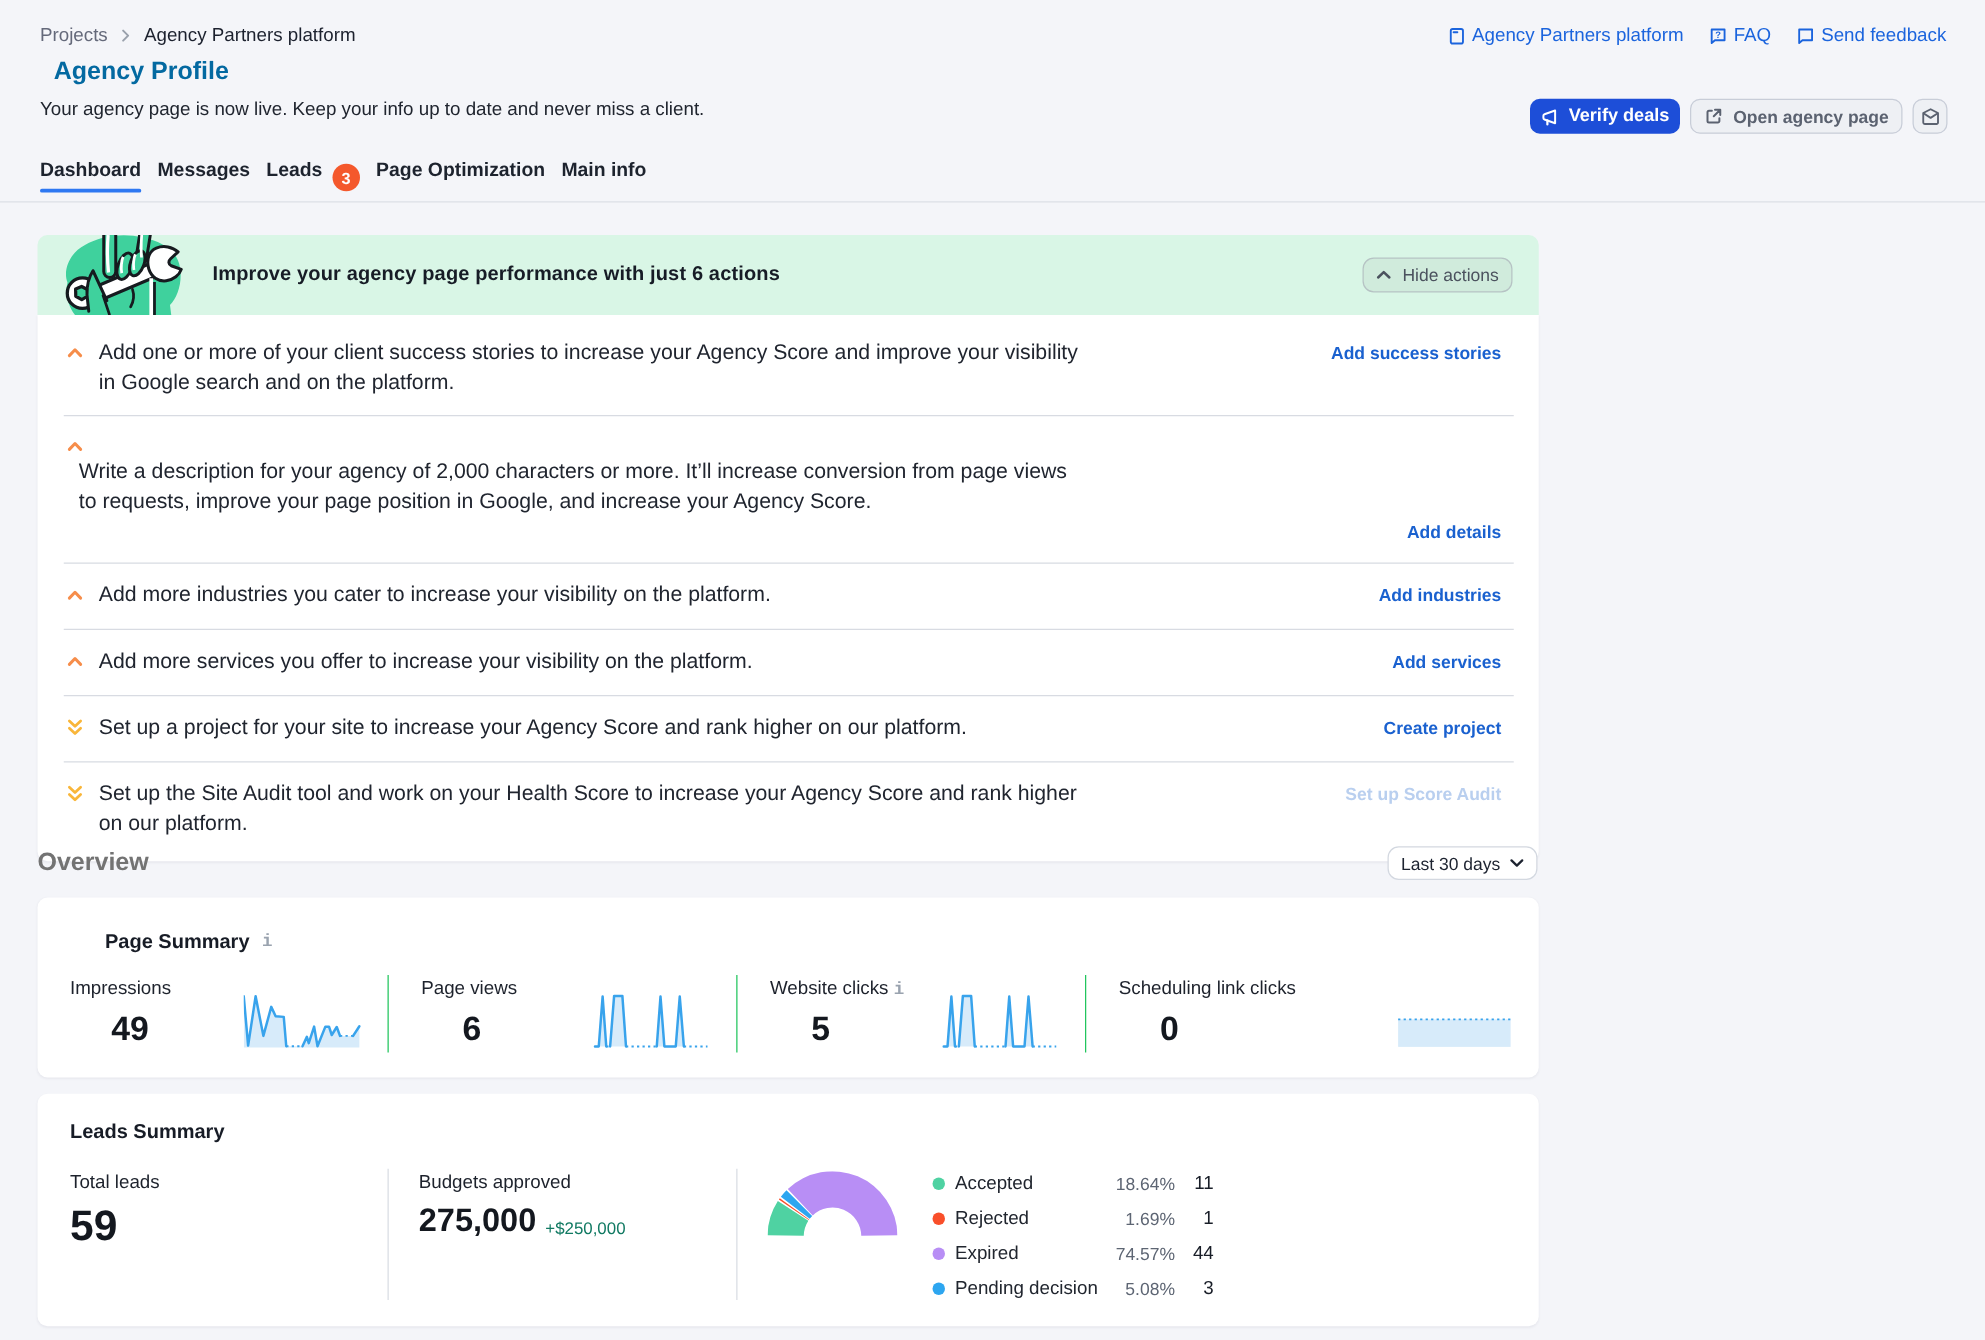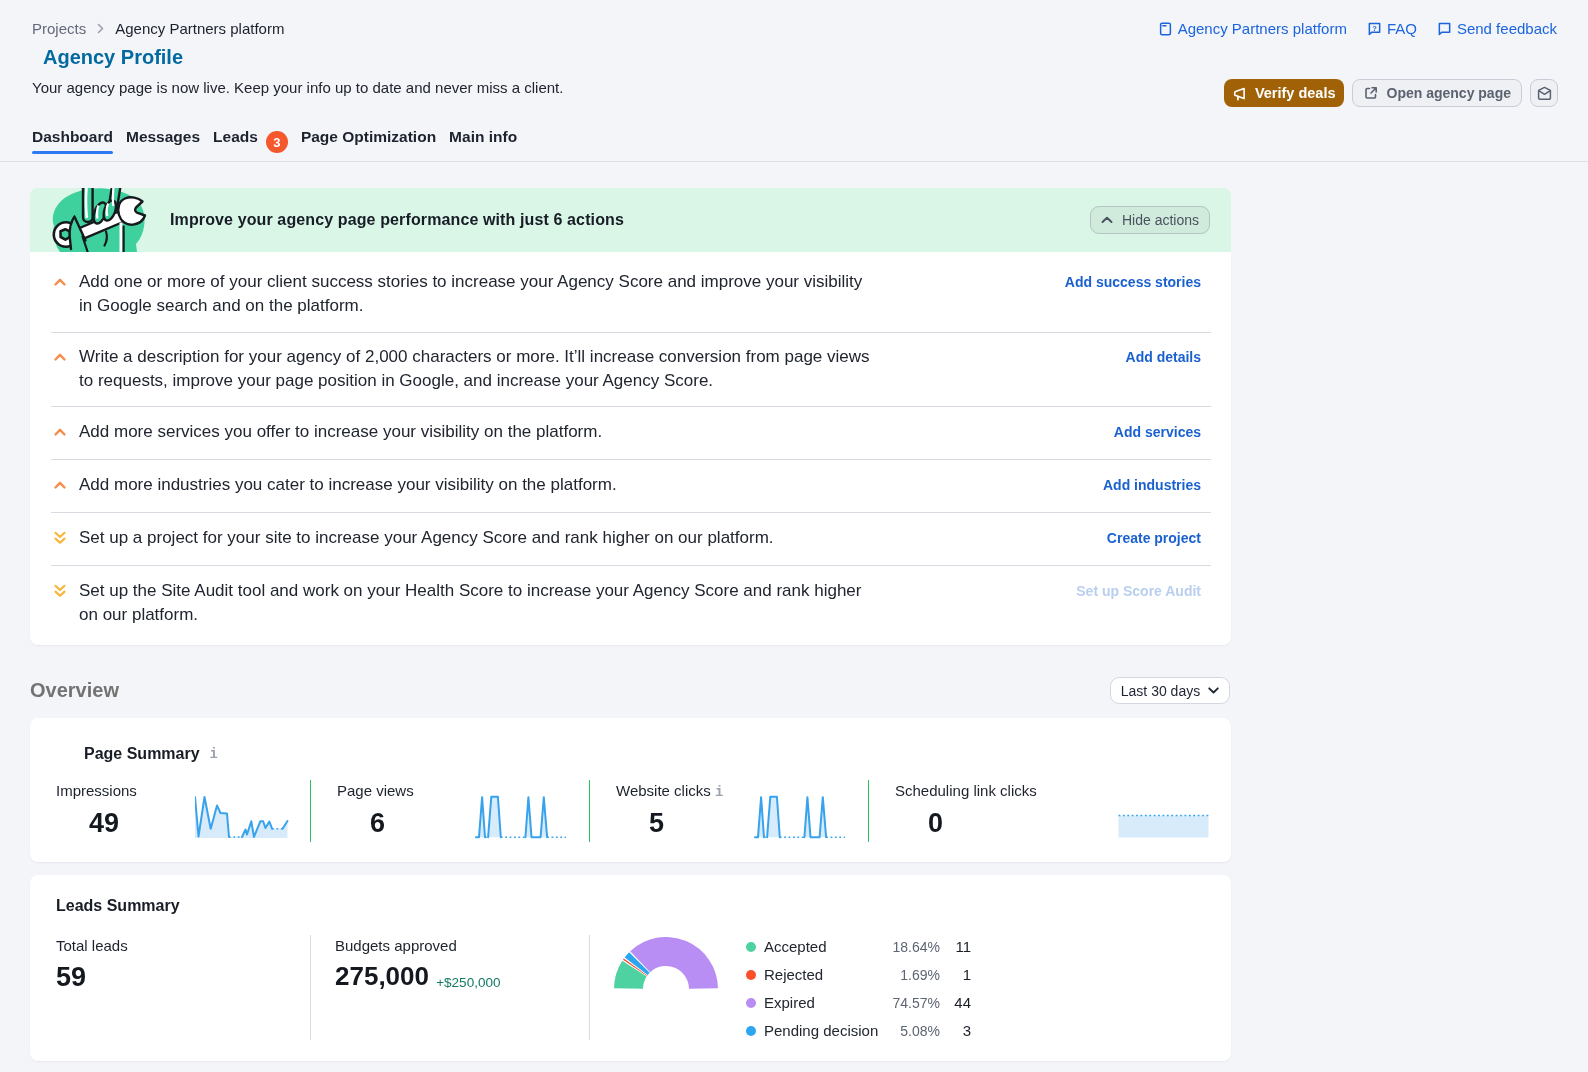--- a/index.html
+++ b/index.html
@@ -7,21 +7,21 @@
   #app { position:relative; width:1588px; height:1072px; background:#f4f5f9; overflow:hidden; }
   .crumbs { position:absolute; left:32px; top:20px; font-size:15px; color:#64697a; display:flex; align-items:center; }
   .crumbs .sep { margin:0 11px; display:flex; align-items:center; }
   .crumbs .cur { color:#1c212e; }
   .toplinks { position:absolute; top:20px; right:31px; display:flex; gap:20px; }
   .toplinks a { display:flex; align-items:center; gap:5px; color:#1b64dd; font-size:15px; text-decoration:none; }
   h1 { position:absolute; left:32px; top:44px; font-size:20px; letter-spacing:-0.2px; line-height:27px; font-weight:700; color:#0369a1; letter-spacing:0;margin-left:11px; }
   .subtitle { position:absolute; left:32px; top:78px; font-size:15px; line-height:20px; color:#20252f; }
   .hbtns { position:absolute; top:79px; right:30px; display:flex; gap:8px; }
   .btn { height:28px; display:flex; align-items:center; gap:8px; border-radius:8px; font-size:14.5px; font-weight:700; }
-  .btn-blue { background:#a16207; color:#fff; padding:0 8px;justify-content:flex-end; }
+  .btn-blue { background:#1d4ed8; color:#fff; padding:0 8px;justify-content:flex-end; }
   .btn-gray { background:#eef0f4; border:1px solid #c8cdd8; color:#5b6270; padding:0 10px; font-size:14px; }
   .btn-icon { width:28px; justify-content:center; background:#eef0f4; border:1px solid #c8cdd8; color:#5b6270; }
   .tabs { position:absolute; left:32px; top:128px; display:flex; gap:13px; font-size:15.5px; font-weight:600; color:#1d232e; }
   .tab { display:flex; align-items:center; gap:8px; padding-bottom:8px; position:relative; }
   .tab.active::after { content:""; position:absolute; left:0; right:0; bottom:0; height:3px; background:#2e78f2; border-radius:2px; }
   .badge { width:22px; height:22px; position:relative; top:12px; margin-top:-14px; border-radius:50%; background:#f4582c; color:#fff; font-size:13px; font-weight:700; display:flex; align-items:center; justify-content:center; }
   .tabline { position:absolute; left:0; right:0; top:161px; height:1px; background:#dcdfe6; }
 
   .actions { position:absolute; left:30px; top:188px; width:1201px; }
   .banner { height:64px; background:#d9f6e6; border-radius:8px 8px 0 0; display:flex; align-items:center; overflow:hidden; position:relative; }
@@ -31,21 +31,21 @@
   .rows { background:#fff; border-radius:0 0 8px 8px; box-shadow:0 1px 2px rgba(30,40,60,.06); }
   .row { display:flex; align-items:flex-start; padding:12.5px 30px 15.5px 22px; }
   .row { position:relative; }
   .row + .row { border-top:1px solid transparent; }
   .row + .row::before { content:""; position:absolute; top:-1px; left:21px; right:20px; height:1px; background:#d8dbe2; }
   .row .chev { width:16px; flex:none; margin-top:4px; }
   .row .txt { margin-left:11px; font-size:17px; line-height:24px; color:#20252f; }
   .row .lnk { margin-left:auto; padding-left:20px; font-size:14px; font-weight:700; color:#1a61cf; line-height:24px; white-space:nowrap; text-decoration:none; }
   .row .lnk.dis { color:#b9cfef; }
   .row.r1 { padding-top:18px; padding-bottom:14px; }
-  .row.r2 { padding-top:12px; padding-bottom:13px; }
+  .row.r2 { padding-top:12px; padding-bottom:13px;flex-direction:column; }
   .row.r6 { padding-top:13px; padding-bottom:18px; }
 
   .ovh { position:absolute; left:30px; top:679px; font-size:20px; font-weight:700; color:#737373; }
   .select { position:absolute; left:1110px; top:677px; width:120px; height:27px; background:#fff; border:1px solid #d3d8e0; border-radius:9px; display:flex; align-items:center; justify-content:center; gap:8px; font-size:14px; color:#1d2330; }
 
   .card { position:absolute; left:30px; background:#fff; border-radius:8px; box-shadow:0 1px 2px rgba(30,40,60,.06); width:1201px; }
   .card .ctitle { font-size:16px; font-weight:700; color:#171c26; display:flex; align-items:center; gap:10px; }
   .infoi { color:#9aa3af; font-family:"Liberation Mono", monospace; font-size:14px; font-weight:700; }
   #pagesum { top:718px; height:144px; }
   #pagesum .ctitle { position:absolute; left:26px; top:27px;margin-left:28px; }
@@ -157,29 +157,29 @@
           <svg class="chev" width="16" height="16" viewBox="0 0 16 16">
             <path d="M3.5 10.5 L8 5.8 L12.5 10.5" fill="none" stroke="#f68d4a" stroke-width="2.4" stroke-linecap="round" stroke-linejoin="round"></path>
           </svg>
           <div class="txt">Write a description for your agency of 2,000 characters or more. It’ll increase conversion from page views<br>to requests, improve your page position in Google, and increase your Agency Score.</div>
           <a class="lnk">Add details</a>
         </div>
       <div class="row">
           <svg class="chev" width="16" height="16" viewBox="0 0 16 16">
             <path d="M3.5 10.5 L8 5.8 L12.5 10.5" fill="none" stroke="#f68d4a" stroke-width="2.4" stroke-linecap="round" stroke-linejoin="round"></path>
           </svg>
+          <div class="txt">Add more industries you cater to increase your visibility on the platform.</div>
+          <a class="lnk">Add industries</a>
+        </div>
+      <div class="row">
+          <svg class="chev" width="16" height="16" viewBox="0 0 16 16">
+            <path d="M3.5 10.5 L8 5.8 L12.5 10.5" fill="none" stroke="#f68d4a" stroke-width="2.4" stroke-linecap="round" stroke-linejoin="round"></path>
+          </svg>
           <div class="txt">Add more services you offer to increase your visibility on the platform.</div>
           <a class="lnk">Add services</a>
-        </div>
-      <div class="row">
-          <svg class="chev" width="16" height="16" viewBox="0 0 16 16">
-            <path d="M3.5 10.5 L8 5.8 L12.5 10.5" fill="none" stroke="#f68d4a" stroke-width="2.4" stroke-linecap="round" stroke-linejoin="round"></path>
-          </svg>
-          <div class="txt">Add more industries you cater to increase your visibility on the platform.</div>
-          <a class="lnk">Add industries</a>
         </div>
       <div class="row">
           <svg class="chev" width="16" height="16" viewBox="0 0 16 16">
             <path d="M3.5 2.8 L8 7 L12.5 2.8 M3.5 8.6 L8 12.8 L12.5 8.6" fill="none" stroke="#f9b63a" stroke-width="2.2" stroke-linecap="round" stroke-linejoin="round"></path>
           </svg>
           <div class="txt">Set up a project for your site to increase your Agency Score and rank higher on our platform.</div>
           <a class="lnk">Create project</a>
         </div>
       <div class="row r6">
           <svg class="chev" width="16" height="16" viewBox="0 0 16 16">
@@ -239,21 +239,21 @@
             <rect x="0.5" y="25.5" width="90" height="22" fill="#d7ebfa"></rect>
             <path d="M0.5,25.5 L90.5,25.5" fill="none" stroke="#38a3ec" stroke-width="1.4" stroke-dasharray="1.8 2.6"></path>
           </svg>
       </div>
     </div>
   </div>
 
   <div class="card" id="leadsum">
     <div class="ctitle">Leads Summary</div>
     <div class="llabel1" style="position:absolute;left:26px;top:62px;font-size:15px;color:#1d222c;">Total leads</div>
-    <div style="position:absolute;left:26px;top:87px;font-size:27px;font-weight:700;color:#14181f;">59</div>
+    <div style="position:absolute;left:26px;top:87px;font-size:34px;font-weight:700;color:#14181f;">59</div>
     <div style="position:absolute;left:280px;top:60px;width:1px;height:105px;background:#d9dde3;"></div>
     <div style="position:absolute;left:305px;top:62px;font-size:15px;color:#1d222c;">Budgets approved</div>
     <div style="position:absolute;left:305px;top:86px;font-size:26px;font-weight:700;color:#14181f;">275,000 <span style="font-size:13.5px;font-weight:400;color:#127a63;position:relative;top:2px;">+$250,000</span></div>
     <div style="position:absolute;left:559px;top:60px;width:1px;height:105px;background:#d9dde3;"></div>
     <svg style="position:absolute;left:584px;top:62px;" width="104" height="52" viewBox="0 0 104 52">
         <path d="M0.01 51.27 A52.0 52.0 0 0 1 8.27 23.87 L32.66 39.56 A23.0 23.0 0 0 0 29.00 51.68 Z" fill="#4fd2a2"></path>
 <path d="M9.07 22.66 A52.0 52.0 0 0 1 9.82 21.59 L33.34 38.55 A23.0 23.0 0 0 0 33.01 39.02 Z" fill="#f94f2a"></path>
 <path d="M10.69 20.42 A52.0 52.0 0 0 1 15.19 15.27 L35.72 35.75 A23.0 23.0 0 0 0 33.73 38.03 Z" fill="#2da6f0"></path>
 <path d="M16.23 14.26 A52.0 52.0 0 0 1 103.99 51.24 L75.00 51.66 A23.0 23.0 0 0 0 36.18 35.31 Z" fill="#b88ef5"></path>
       </svg>

